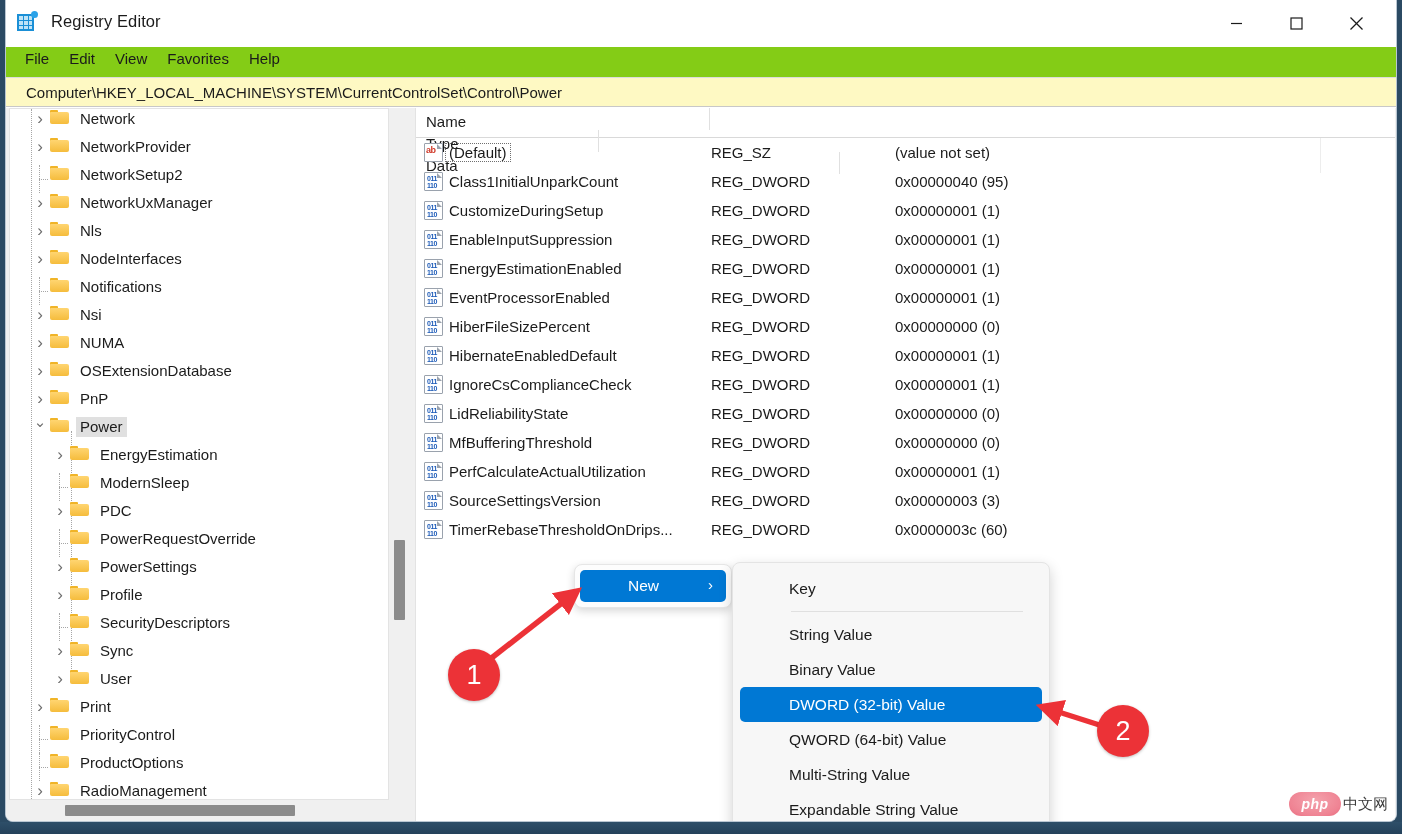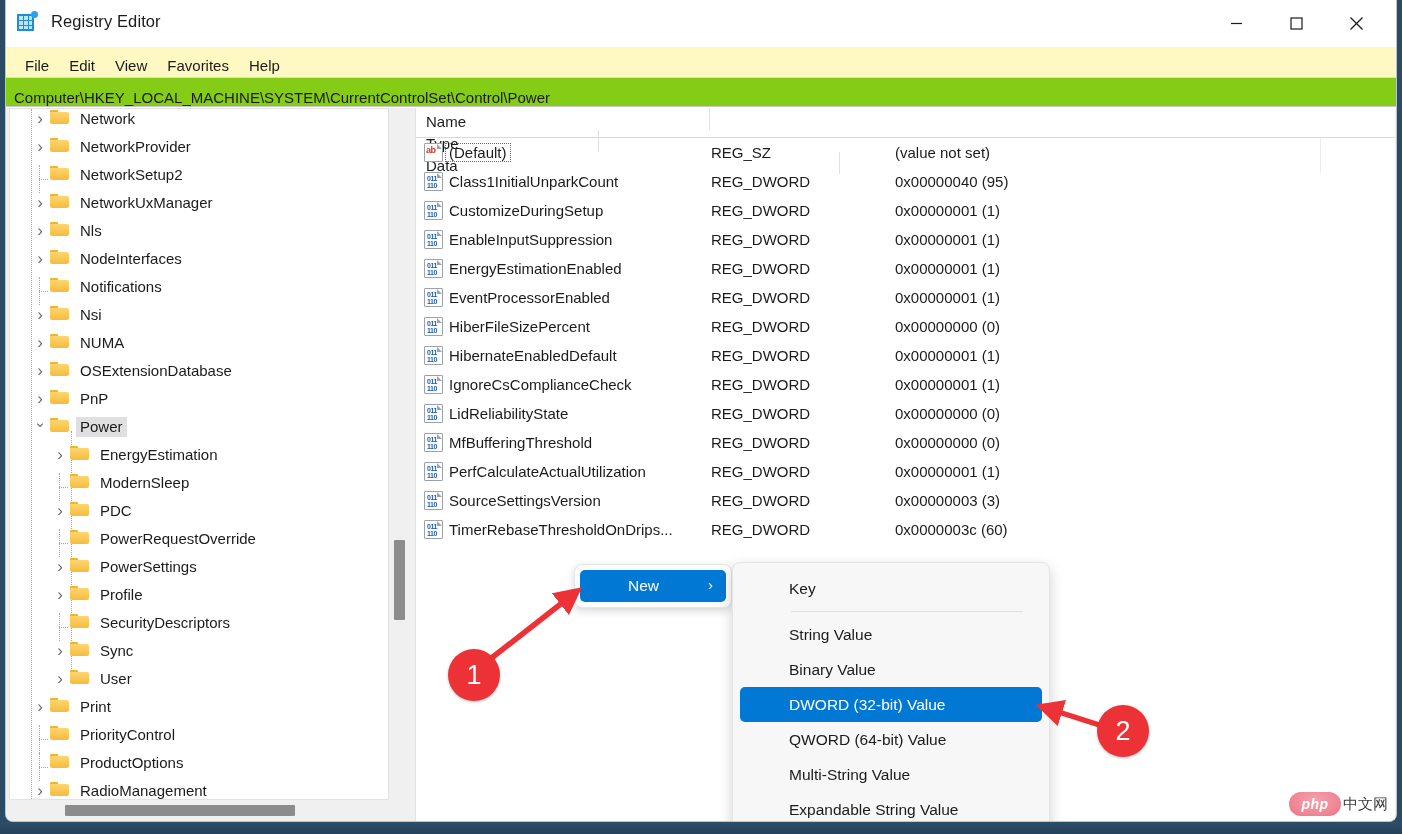--- a/index.html
+++ b/index.html
@@ -49,39 +49,39 @@
     display: flex; align-items: center; justify-content: center;
     cursor: default;
   }
   #btn-min { right: 136px; }
   #btn-max { right: 76px; }
   #btn-close { right: 16px; }
   
   #menubar {
     position: relative;
     height: 31px;
-    background: #fef9c3;
+    background: #84cc16;
     border-bottom: 1px solid #dcdcdc;
     padding-left: 9px;
-    display: flex; align-items: flex-end;
+    display: flex; align-items: flex-start;
   }
   .menu-item {
     font-size: 15px; color: #1b1b1b;
     padding: 3px 10px;
     cursor: default;
     white-space: nowrap;
   }
   
   #addressbar {
     position: relative;
     height: 29px;
-    background: #84cc16;
+    background: #fef9c3;
     border-bottom: 1px solid #c8c8c8;
-    display: flex; align-items: flex-end;
-    padding-left: 8px;
+    display: flex; align-items: center;
+    padding-left: 20px;
   }
   #address-text {
     font-size: 15px; color: #1b1b1b;
     white-space: nowrap;
   }
   
   #panes {
     position: absolute;
     left: 0; top: 108px;
     width: 1392px; height: 714px;

